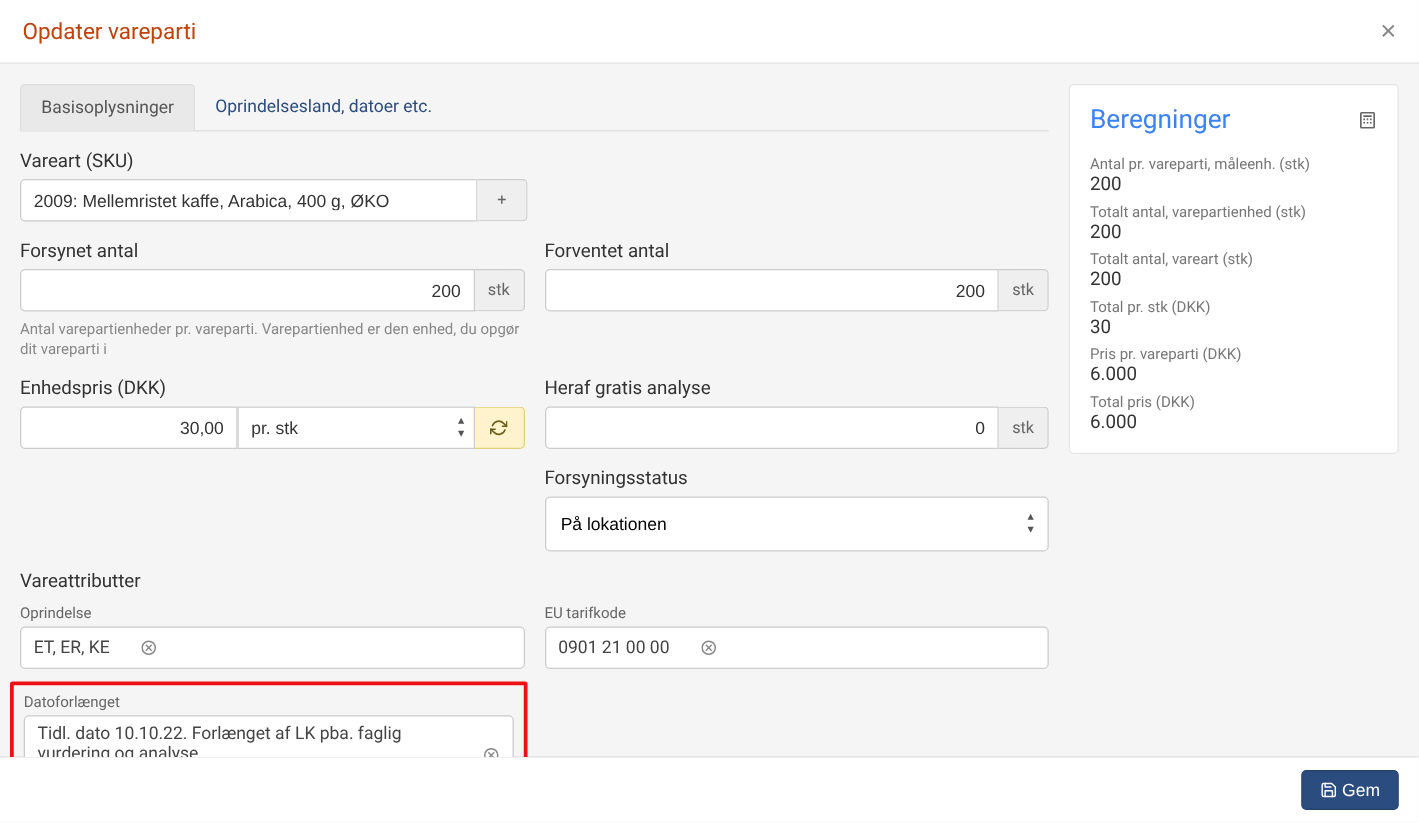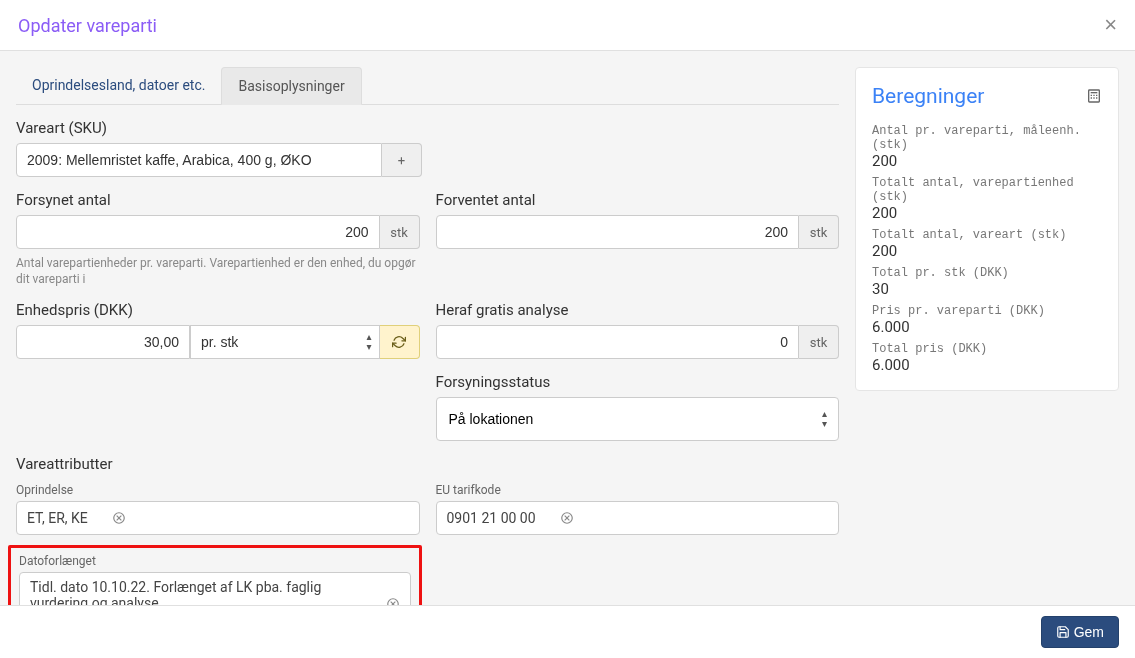--- a/index.html
+++ b/index.html
@@ -21,21 +21,21 @@
     display: flex;
     justify-content: space-between;
     align-items: center;
     padding: 14px 18px;
     background: #fff;
     border-bottom: 1px solid #e0e0e0;
   }
   .modal-title {
     font-size: 18px;
     font-weight: 400;
-    color: #8b5cf6;
+    color: #c2410c;
   }
   .close-btn {
     background: none;
     border: none;
     font-size: 22px;
     color: #888;
     cursor: pointer;
     line-height: 1;
   }
   .modal-body {
@@ -193,21 +193,20 @@
     justify-content: space-between;
     align-items: center;
     margin-bottom: 16px;
   }
   .card-title { font-size: 21px; color: #3b82f6; }
   .calc-icon { color: #666; }
   .calc-list .calc-label {
     font-size: 12px;
     color: #777;
     margin-top: 6px;
-    font-family: Liberation Mono, monospace;
   }
   .calc-list .calc-value {
     font-size: 15px;
     color: #333;
   }
   .modal-footer {
     border-top: 1px solid #e0e0e0;
     background: #fff;
     padding: 10px 16px;
     display: flex;
@@ -235,22 +234,22 @@
     <div class="modal-title">Opdater vareparti</div>
     <button class="close-btn">
       <span>×</span>
     </button>
   </div>
 
   <div class="modal-body">
     <div class="left-col">
 
       <div class="tabs">
+        <div class="tab active">Basisoplysninger</div>
         <div class="tab">Oprindelsesland, datoer etc.</div>
-        <div class="tab active">Basisoplysninger</div>
       </div>
 
       <div class="form-group" style="width:406px; margin-bottom:14px;">
         <label class="field-label">Vareart (SKU)</label>
         <div class="input-group">
           <input type="text" value="2009: Mellemristet kaffe, Arabica, 400 g, ØKO" style="">
           <span class="addon btn">
             <span>+</span>
           </span>
         </div>

